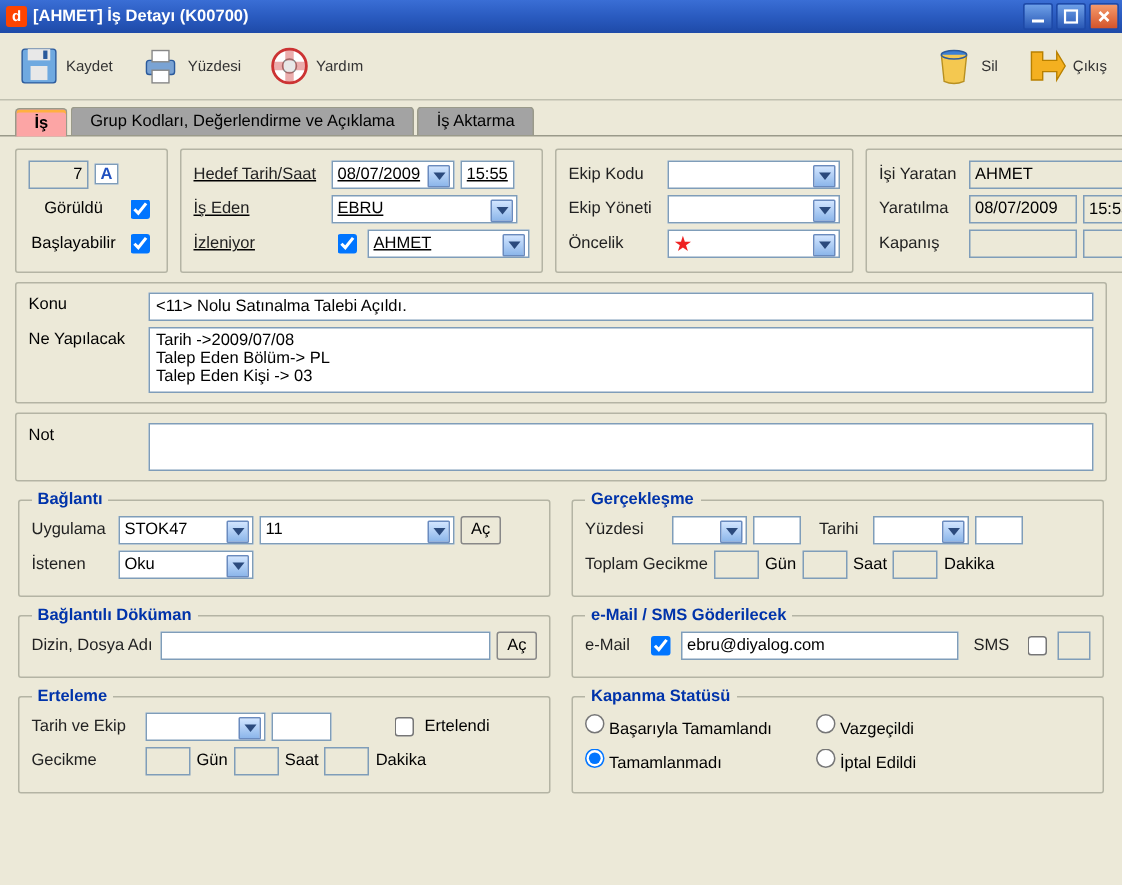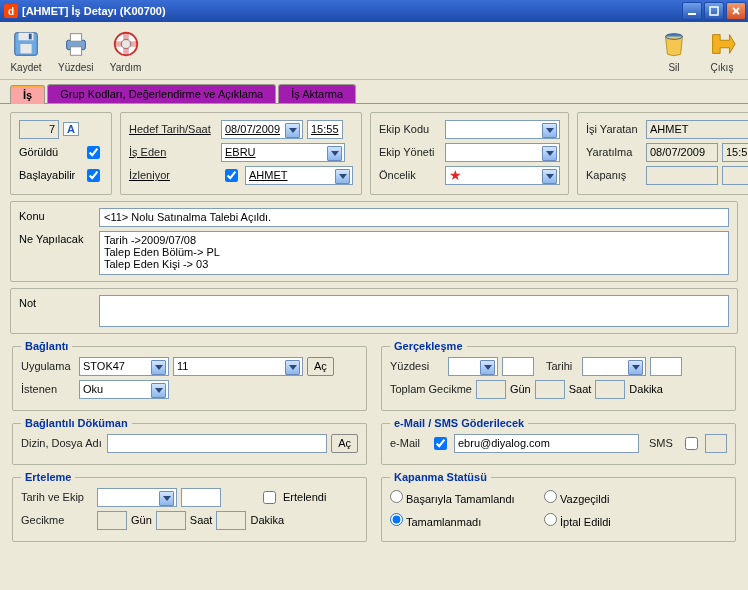--- a/index.html
+++ b/index.html
@@ -7,43 +7,43 @@
   .titlebar { background: linear-gradient(to bottom, #3a6ed5 0%, #2a5bc0 50%, #1e4aa8 100%); height: 22px; display: flex; align-items: center; justify-content: space-between; padding: 0 2px 0 4px; }
   .titlebar-left { display: flex; align-items: center; gap: 4px; }
   .app-icon { width: 14px; height: 14px; background: #ff4400; border-radius: 2px; display: flex; align-items: center; justify-content: center; color: #fff; font-weight: bold; font-size: 10px; }
   .title-text { color: #fff; font-weight: bold; }
   .winbtns { display: flex; gap: 2px; }
   .winbtn { width: 20px; height: 18px; background: linear-gradient(to bottom,#6fa1e8,#2857b5); border: 1px solid #1e4aa8; border-radius: 2px; display: flex; align-items: center; justify-content: center; color: #fff; cursor: pointer; }
   .winbtn svg { width: 10px; height: 10px; }
 
   .toolbar { background: #ece9d8; padding: 6px 10px; display: flex; justify-content: space-between; border-bottom: 1px solid #c0c0b0; }
   .tb-group { display: flex; gap: 16px; }
-  .tb-btn { display: flex; flex-direction: column; align-items: center; gap: 2px; cursor: pointer; text-align: center; }
+  .tb-btn { display: flex; flex-direction: row; align-items: center; gap: 2px; cursor: pointer; text-align: center; }
   .tb-btn .ic { width: 32px; height: 32px; display: flex; align-items: center; justify-content: center; }
   .tb-btn span { font-size: 10px; color: #333; }
 
   .tabbar { display: flex; border-bottom: 1px solid #9a9a8a; padding: 0 10px; margin-top: 4px; }
-  .tab { padding: 3px 12px; border: 1px solid #9a9a8a; border-bottom: none; background: #a21caf; margin-right: 2px; border-radius: 3px 3px 0 0; position: relative; cursor: pointer; }
+  .tab { padding: 3px 12px; border: 1px solid #9a9a8a; border-bottom: none; background: #a3a3a3; margin-right: 2px; border-radius: 3px 3px 0 0; position: relative; cursor: pointer; }
   .tab.active { background: #fca5a5; z-index: 2; box-shadow: inset 0 2px 0 #ffb040; top: 1px; font-weight: bold; }
 
   .content { padding: 8px 10px; }
 
   .panel { border: 1px solid #b4b4a4; background: #ece9d8; border-radius: 2px; padding: 6px 8px; margin-bottom: 6px; }
   fieldset.panel { border: 1px solid #b4b4a4; padding: 4px 8px 8px 8px; }
   fieldset.panel > legend { color: #0033aa; font-weight: bold; padding: 0 4px; font-size: 11px; }
 
   .topgrid { display: flex; gap: 8px; margin-bottom: 6px; }
   .topgrid .panel { margin-bottom: 0; }
   .tg1 { width: 105px; }
   .tg2 { flex: 1; text-decoration: underline; }
   .tg3 { width: 205px; }
   .tg4 { width: 190px; }
 
   label.fld { display: inline-block; min-width: 54px; color: #222; }
-  .lbl { display: inline-block; }
+  .lbl { display: inline-block; text-align: center; }
   .row { display: flex; align-items: center; gap: 4px; margin-bottom: 3px; min-height: 20px; }
 
   input[type=text], .combo, textarea { border: 1px solid #7f9db9; background: #fff; height: 19px; padding: 1px 3px; font-family: inherit; font-size: 11px; }
   input[type=text][readonly], .combo.readonly { background: #ece9d8; }
   .combo { display: inline-flex; align-items: center; position: relative; padding-right: 16px; }
   .combo::after { content: ""; position: absolute; right: 2px; top: 2px; width: 13px; height: 13px; background: linear-gradient(to bottom,#d2e5ff,#8cb6ea); border: 1px solid #6a8bbf; border-radius: 1px; }
   .combo::before { content: ""; position: absolute; right: 5px; top: 7px; width: 0; height: 0; border-left: 4px solid transparent; border-right: 4px solid transparent; border-top: 5px solid #2b4a7d; z-index: 2; }
 
   input[type=checkbox] { width: 13px; height: 13px; }
   input[type=radio] { margin: 0 3px 0 0; }

